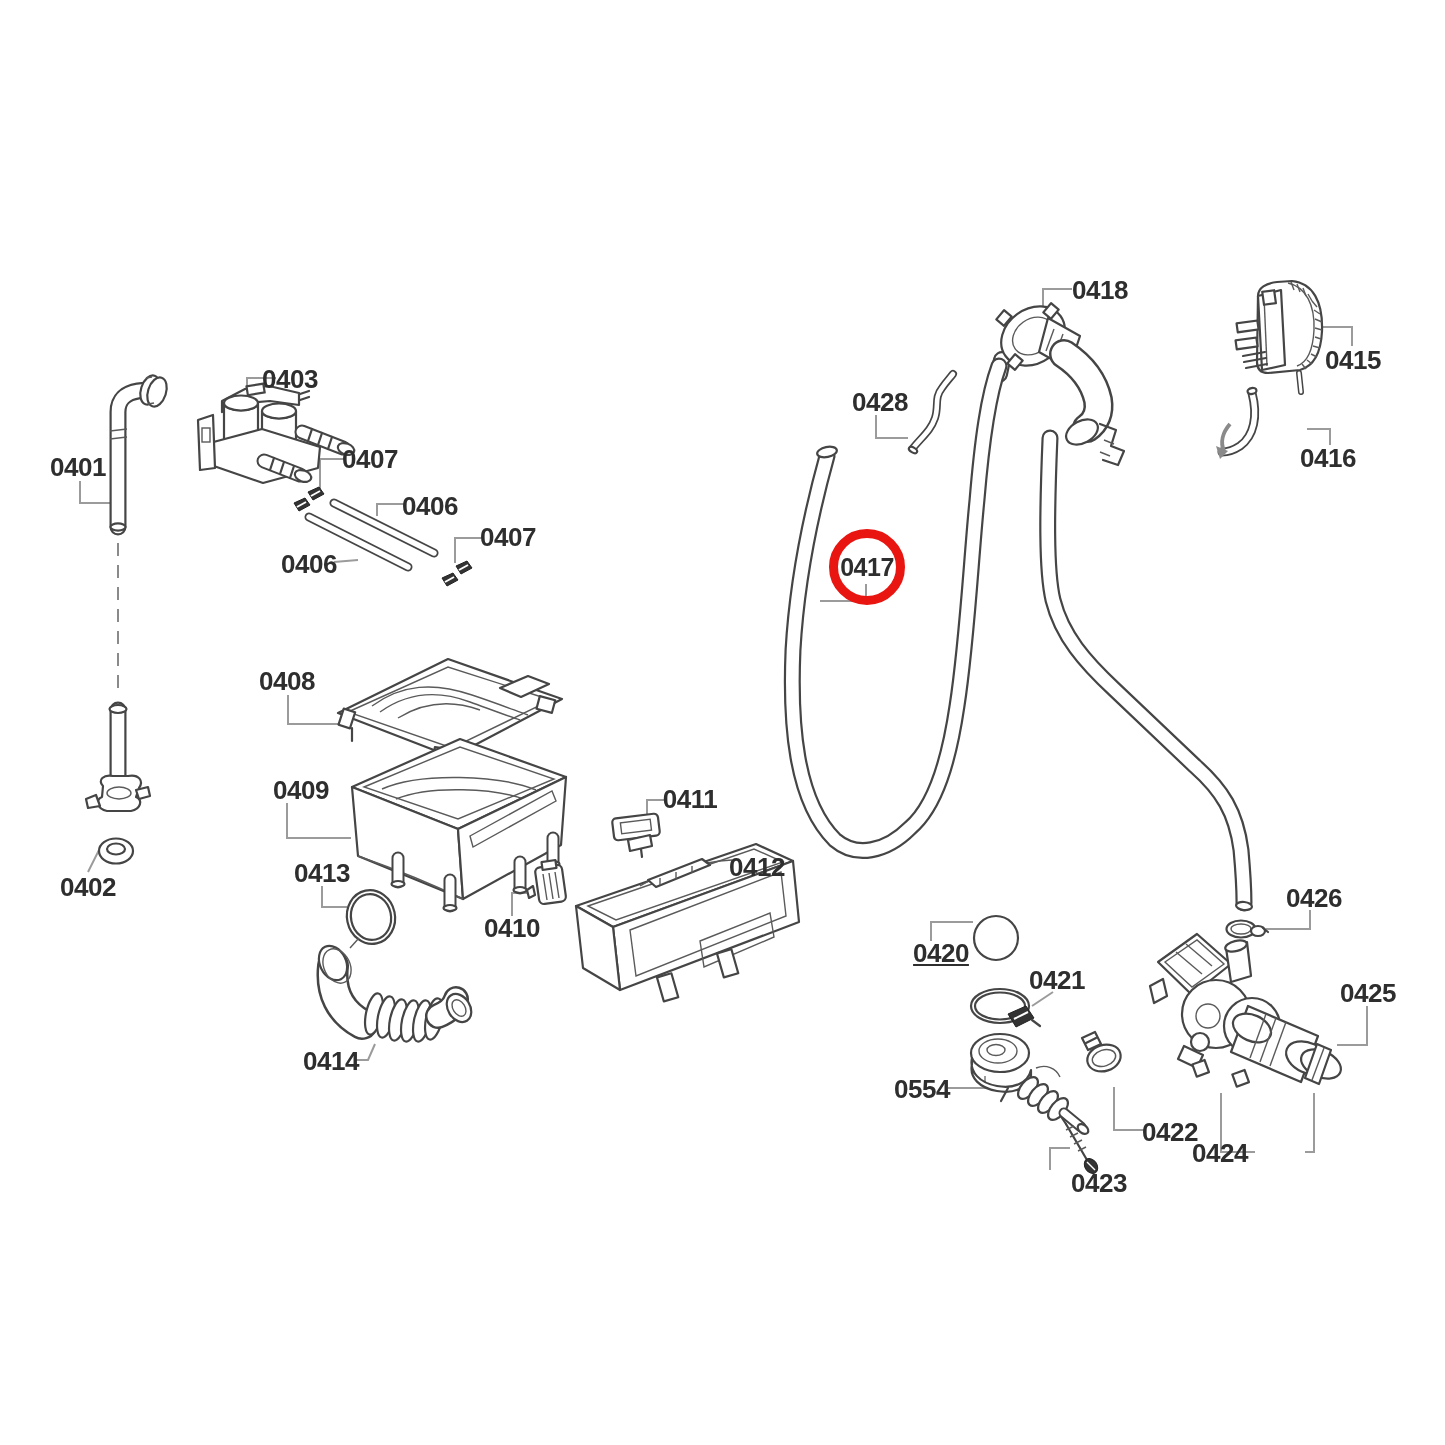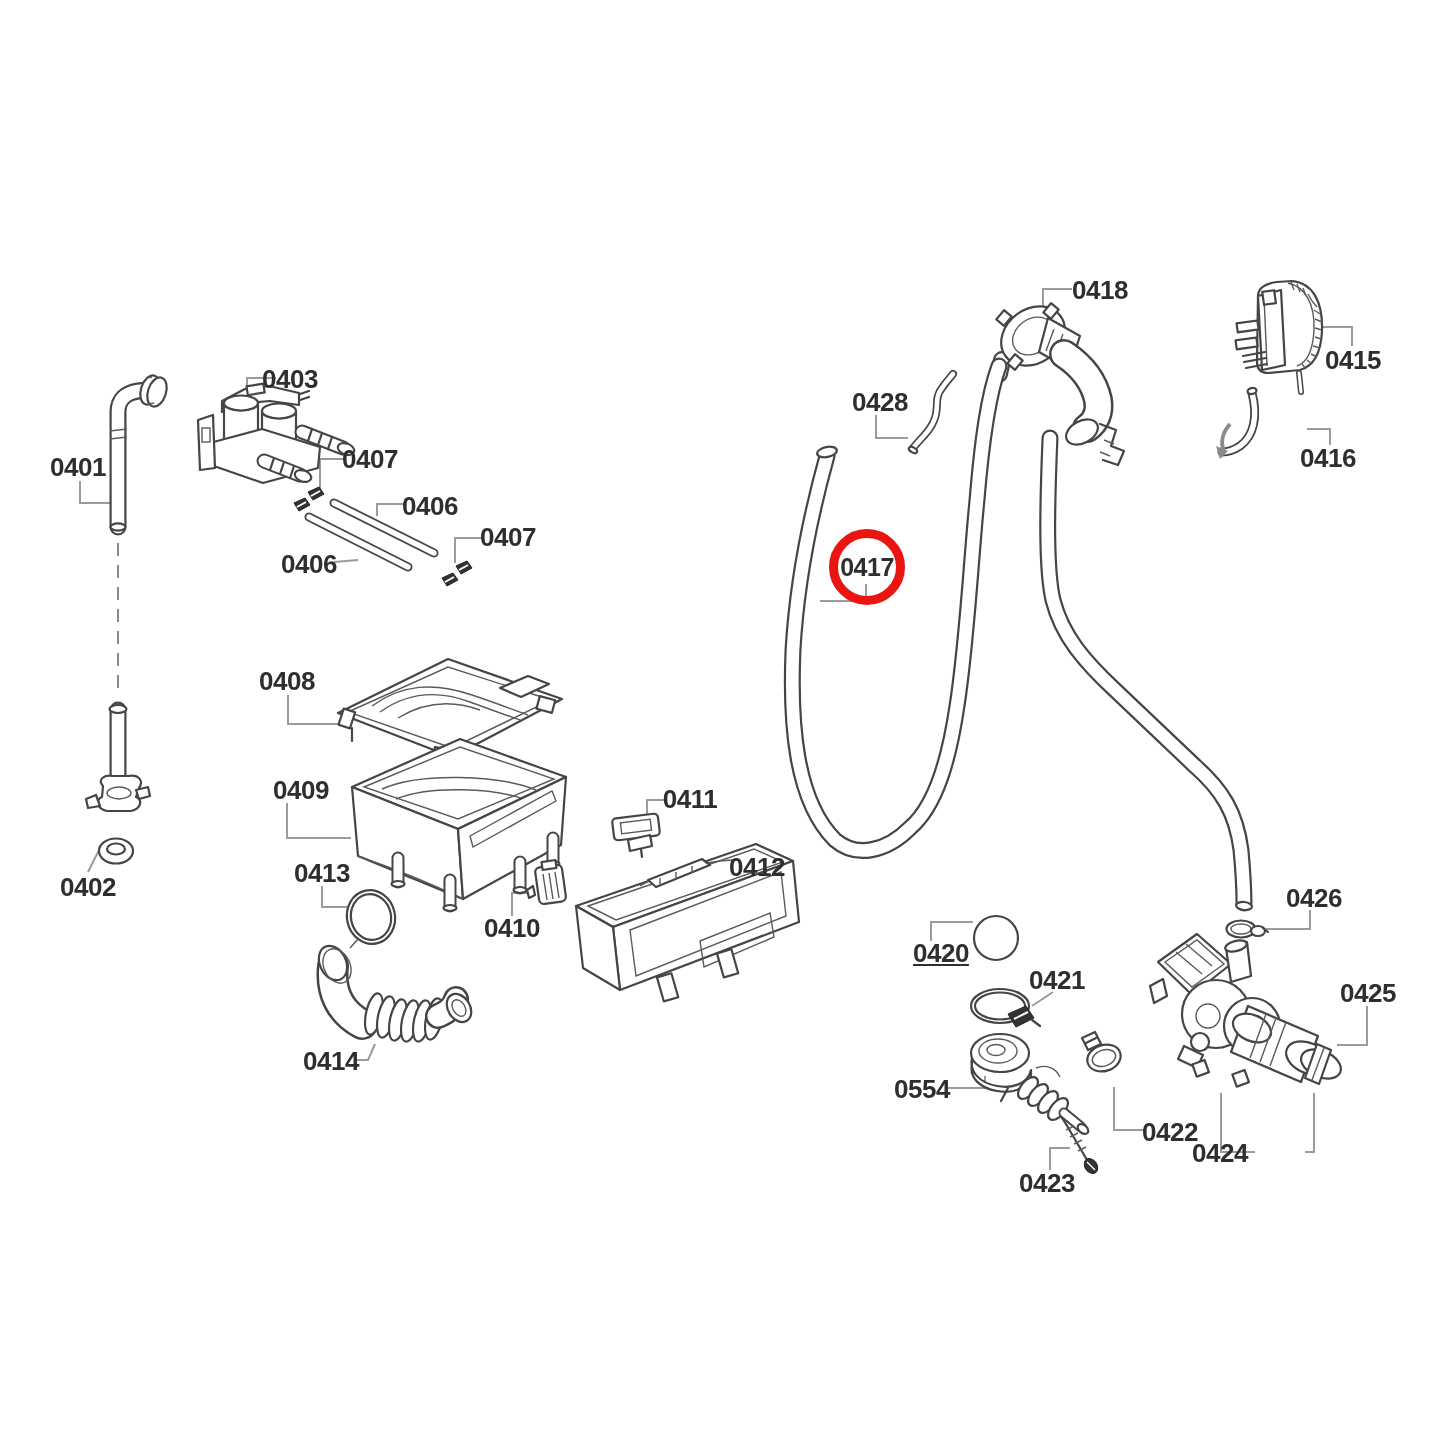--- a/index.html
+++ b/index.html
@@ -400,19 +400,19 @@
       <div class="part-label" style="left: 322px; top: 873px;">0413</div>
       <div class="part-label" style="left: 331px; top: 1061px;">0414</div>
       <div class="part-label" style="left: 1353px; top: 360px;">0415</div>
       <div class="part-label" style="left: 1328px; top: 458px;">0416</div>
       <div class="part-label circled" style="left: 867px; top: 567px; border-color: rgb(232, 21, 17);">0417</div>
       <div class="part-label" style="left: 1100px; top: 290px;">0418</div>
       <div class="part-label" style="left: 922px; top: 1089px;">0554</div>
       <div class="part-label" style="left: 941px; top: 953px; text-decoration: underline;">0420</div>
       <div class="part-label" style="left: 1057px; top: 980px;">0421</div>
       <div class="part-label" style="left: 1170px; top: 1132px;">0422</div>
-      <div class="part-label" style="left: 1047px; top: 1183px;">0423</div>
+      <div class="part-label" style="left: 1099px; top: 1183px;">0423</div>
       <div class="part-label" style="left: 1220px; top: 1153px;">0424</div>
       <div class="part-label" style="left: 1368px; top: 993px; text-align: right;">0425</div>
       <div class="part-label" style="left: 1314px; top: 898px;">0426</div>
       <div class="part-label" style="left: 880px; top: 402px;">0428</div>
     </div>
 </div>
 
 </body></html>

